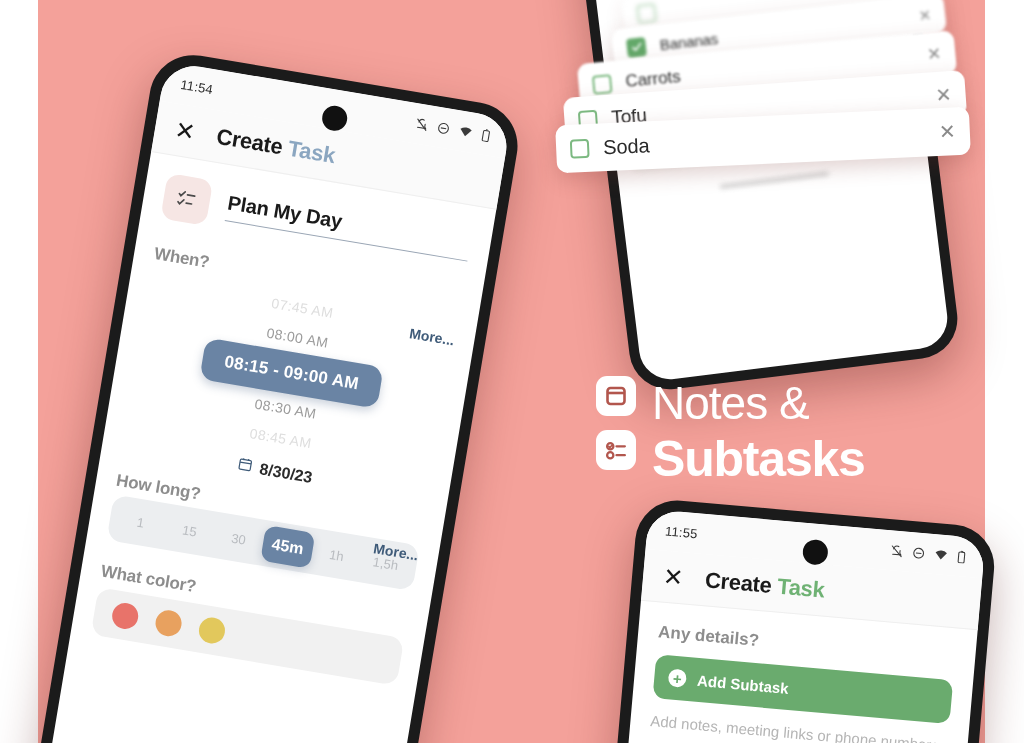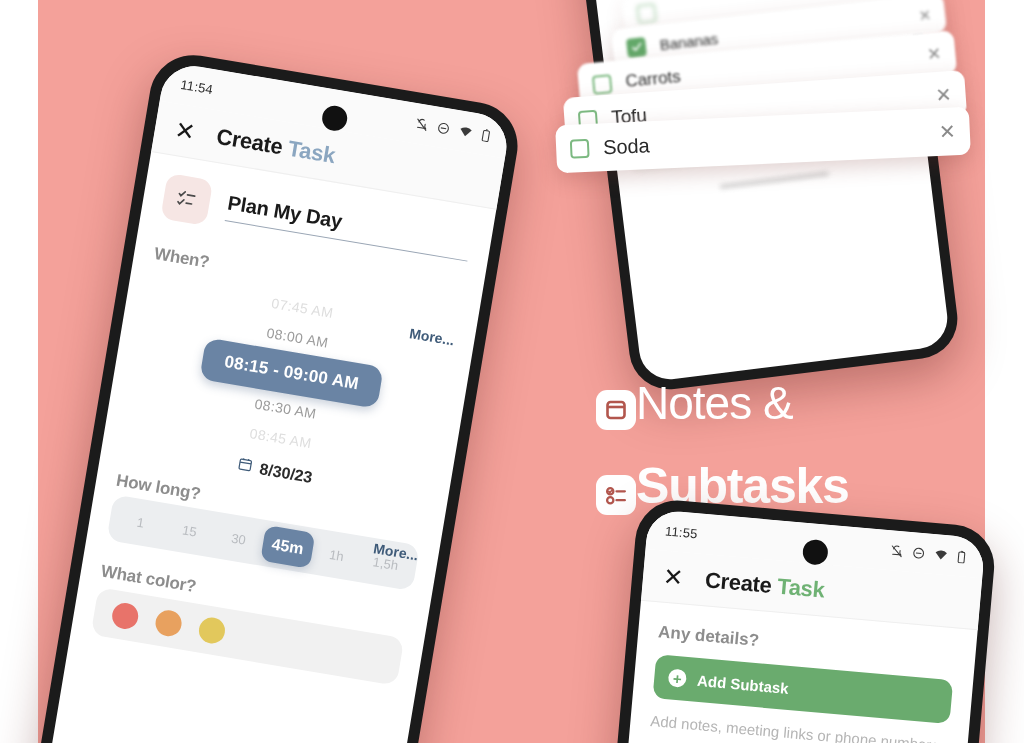--- a/index.html
+++ b/index.html
@@ -200,21 +200,21 @@
     border: 2px solid #7cb981; border-radius: 4px;
     margin-right: 14px;
     display: flex; align-items: center; justify-content: center;
   }
   .fc-check.checked { background: #63a869; border-color: #63a869; }
   .fc-label { flex: 1; color: #2a2a2a; letter-spacing: -.1px; }
   .fc-x { color: #8a8a8a; font-weight: 300; line-height: 1; }
 
   
   #brand { position: absolute; left: 596px; top: 376px; }
-  .brand-line { display: flex; align-items: flex-end; }
+  .brand-line { display: flex; align-items: flex-start; gap: 16px; }
   .brand-icon {
     background: #fff; border-radius: 11px;
     display: flex; align-items: center; justify-content: center;
   }
   #brand-line1 .brand-icon { width: 40px; height: 40px; }
   #brand-line2 .brand-icon { width: 40px; height: 40px; }
   .brand-text-1 {
     font-size: 46px; color: #ffffff; font-weight: 400; letter-spacing: -1px;
   }
   .brand-text-2 {
@@ -426,21 +426,21 @@
   <div id="brand">
     <div class="brand-line" id="brand-line1">
       <div class="brand-icon">
         <svg width="24" height="24" viewBox="0 0 24 24" fill="none" stroke="#b2564d" stroke-width="2.6">
           <rect x="3.5" y="4" width="17" height="16" rx="3"></rect>
             <line x1="3.5" y1="9" x2="20.5" y2="9"></line>
         </svg>
       </div>
       <div class="brand-text-1">Notes &amp;</div>
     </div>
-    <div class="brand-line" id="brand-line2" style="margin-top:27px;">
+    <div class="brand-line" id="brand-line2" style="margin-top:0;">
       <div class="brand-icon">
         <svg width="25" height="25" viewBox="0 0 24 24" fill="none" stroke="#b2564d" stroke-width="2.2" stroke-linecap="round">
           <circle cx="6" cy="8" r="3"></circle>
             <polyline points="4.6 8 5.7 9.1 7.6 6.9" stroke-width="1.6"></polyline>
           <circle cx="6" cy="16.5" r="3"></circle>
           <line x1="12" y1="8" x2="20" y2="8"></line>
             <line x1="12" y1="16.5" x2="20" y2="16.5"></line>
         </svg>
       </div>
       <div class="brand-text-2">Subtasks</div>

